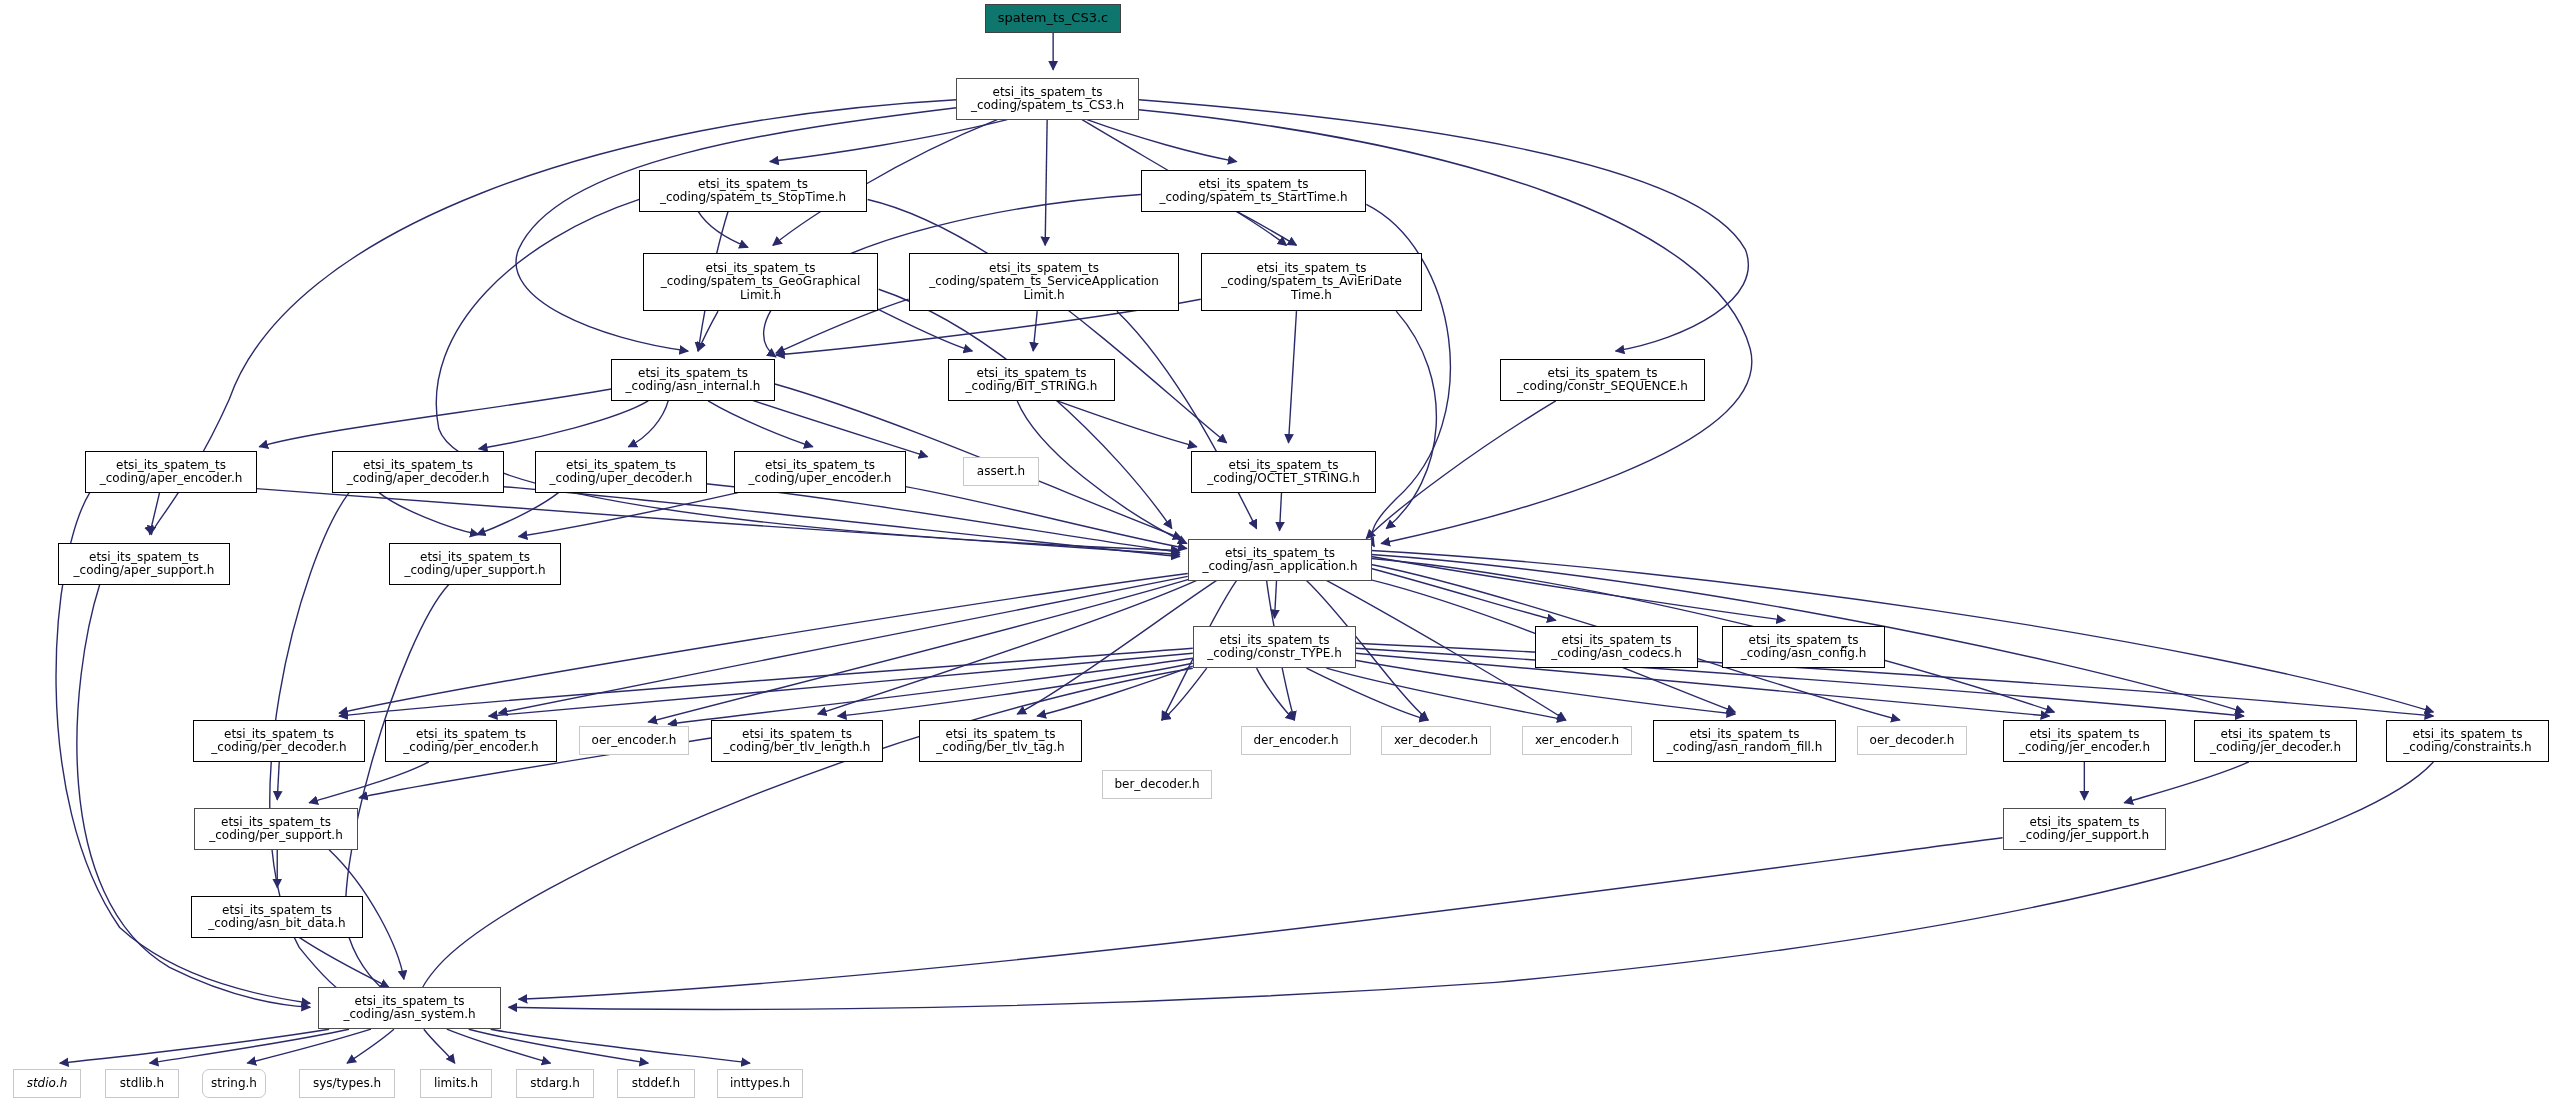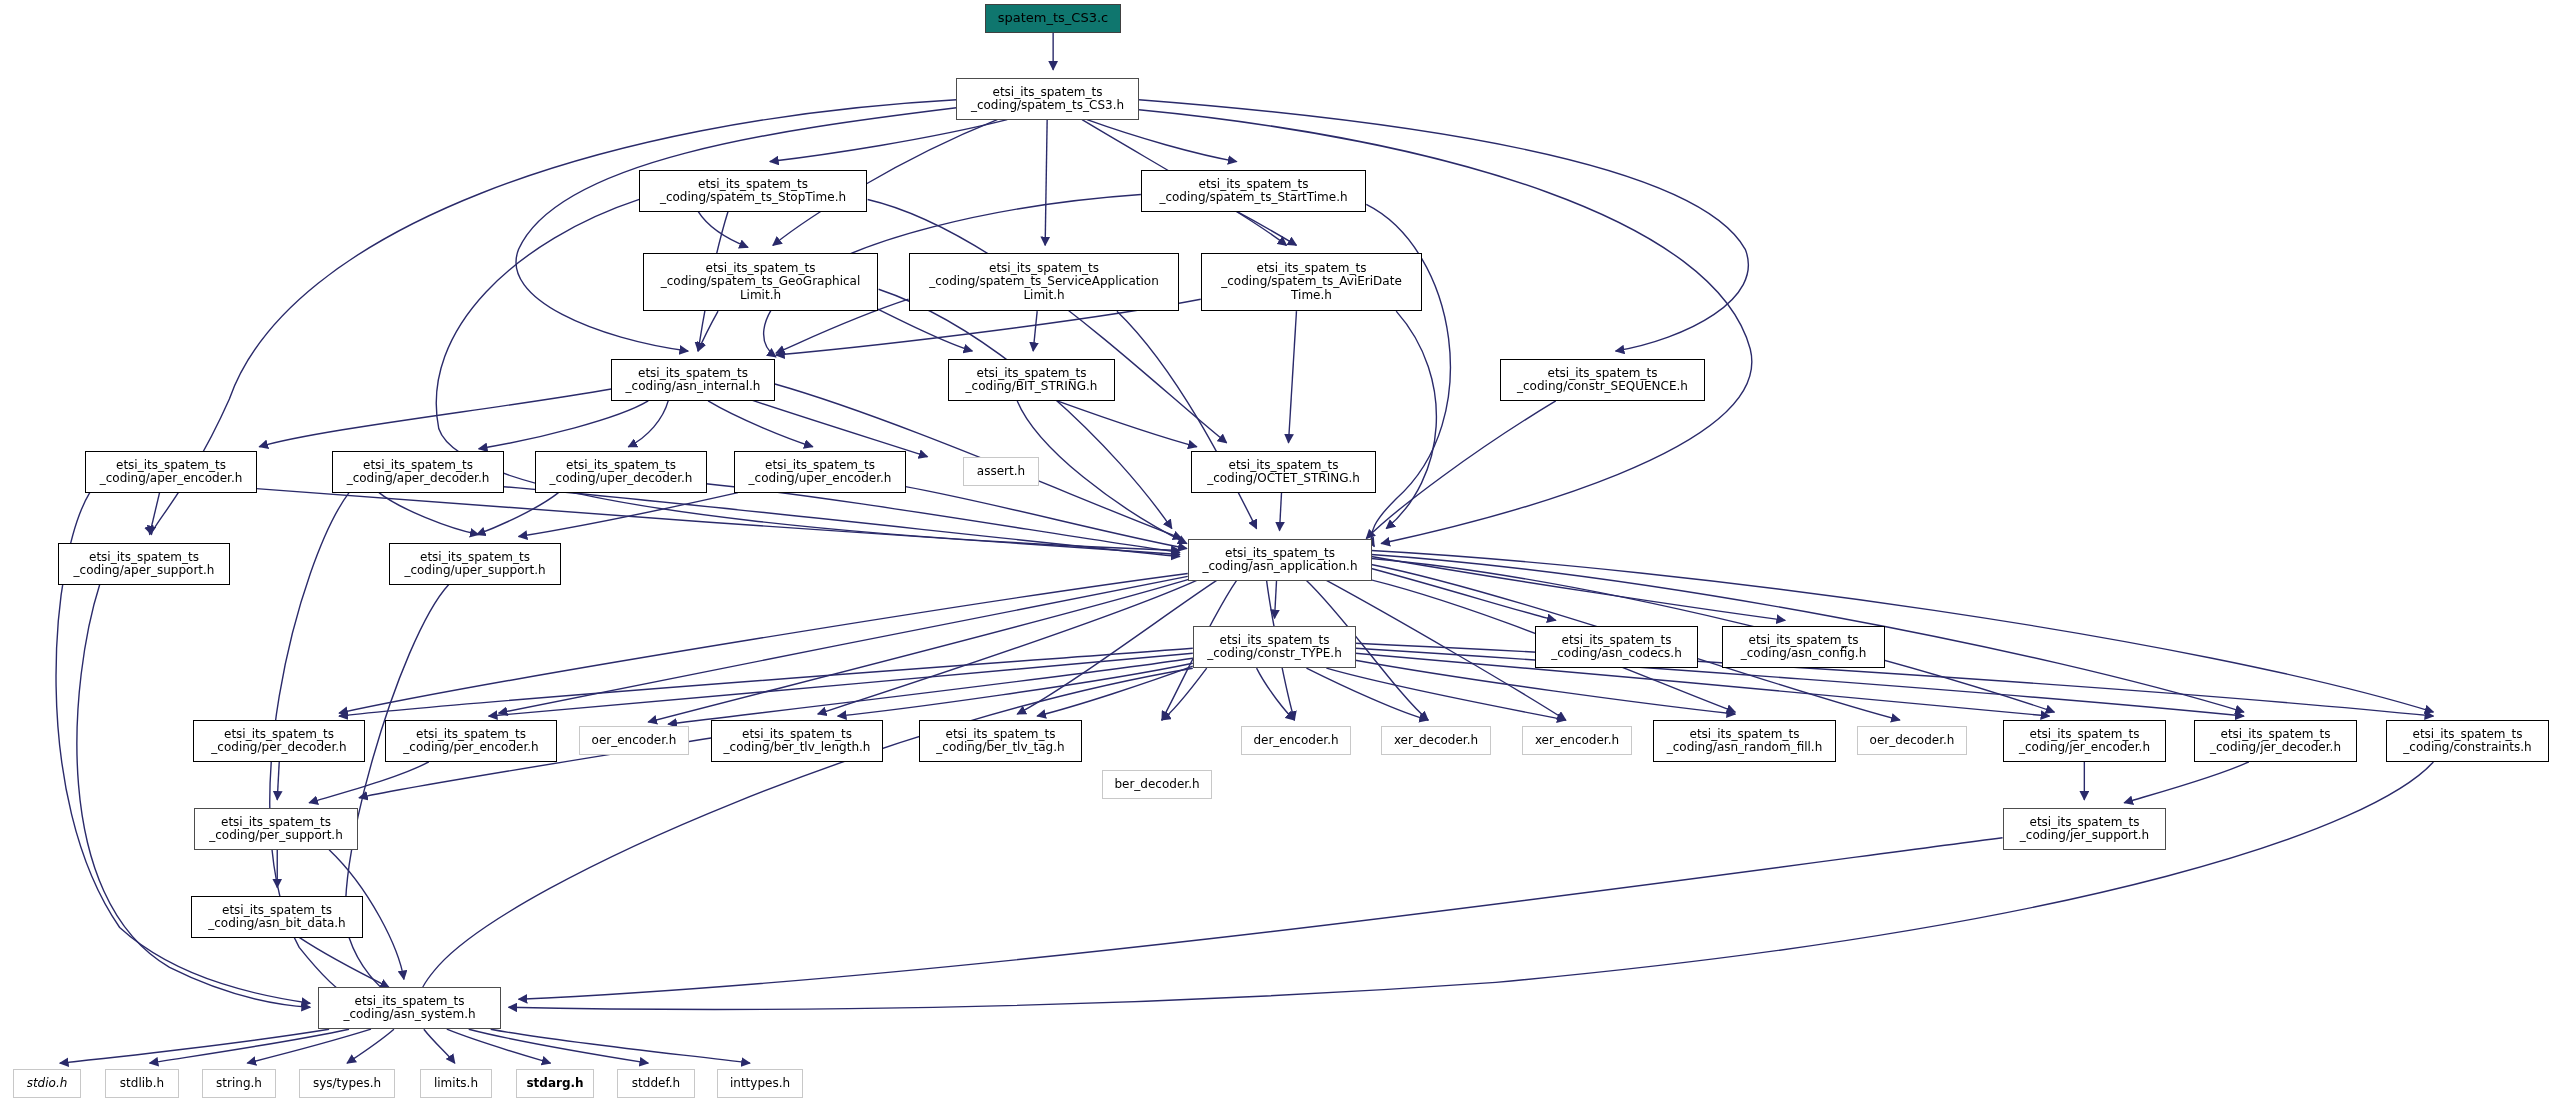--- a/index.html
+++ b/index.html
@@ -244,22 +244,22 @@
       <div class="node hub" style="left: 194px; top: 808px; width: 164px; height: 42px; font-size: 12px;"><span>etsi_its_spatem_ts
 _coding/per_support.h</span></div>
       <div class="node hub" style="left: 2003px; top: 808px; width: 163px; height: 42px; font-size: 12px;"><span>etsi_its_spatem_ts
 _coding/jer_support.h</span></div>
       <div class="node hdr" style="left: 191px; top: 896px; width: 172px; height: 42px; font-size: 12px;"><span>etsi_its_spatem_ts
 _coding/asn_bit_data.h</span></div>
       <div class="node hub" style="left: 318px; top: 987px; width: 183px; height: 42px; font-size: 12px;"><span>etsi_its_spatem_ts
 _coding/asn_system.h</span></div>
       <div class="node sys" style="left: 13px; top: 1069px; width: 68px; height: 29px; font-size: 12px; font-style: italic;"><span>stdio.h</span></div>
       <div class="node sys" style="left: 105px; top: 1069px; width: 74px; height: 29px; font-size: 12px;"><span>stdlib.h</span></div>
-      <div class="node sys" style="left: 202px; top: 1069px; width: 74px; height: 29px; font-size: 12px;"><span>string.h</span></div>
+      <div class="node sys" style="left: 202px; top: 1069px; width: 64px; height: 29px; font-size: 12px; border-radius: 7px;"><span>string.h</span></div>
       <div class="node sys" style="left: 299px; top: 1069px; width: 96px; height: 29px; font-size: 12px;"><span>sys/types.h</span></div>
       <div class="node sys" style="left: 420px; top: 1069px; width: 72px; height: 29px; font-size: 12px;"><span>limits.h</span></div>
-      <div class="node sys" style="left: 516px; top: 1069px; width: 78px; height: 29px; font-size: 12px; font-weight: bold;"><span>stdarg.h</span></div>
+      <div class="node sys" style="left: 516px; top: 1069px; width: 78px; height: 29px; font-size: 12px;"><span>stdarg.h</span></div>
       <div class="node sys" style="left: 617px; top: 1069px; width: 78px; height: 29px; font-size: 12px;"><span>stddef.h</span></div>
       <div class="node sys" style="left: 717px; top: 1069px; width: 86px; height: 29px; font-size: 12px;"><span>inttypes.h</span></div>
     </div>
 
 </div>
 
 
 </body></html>

